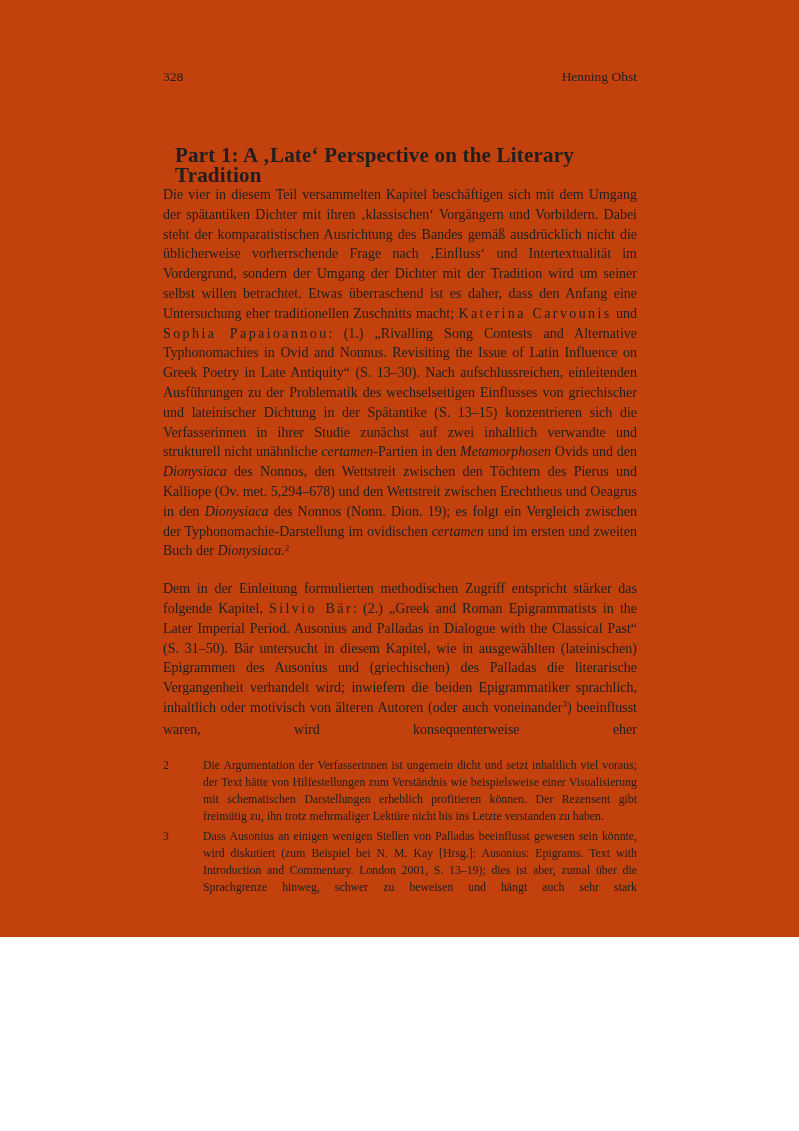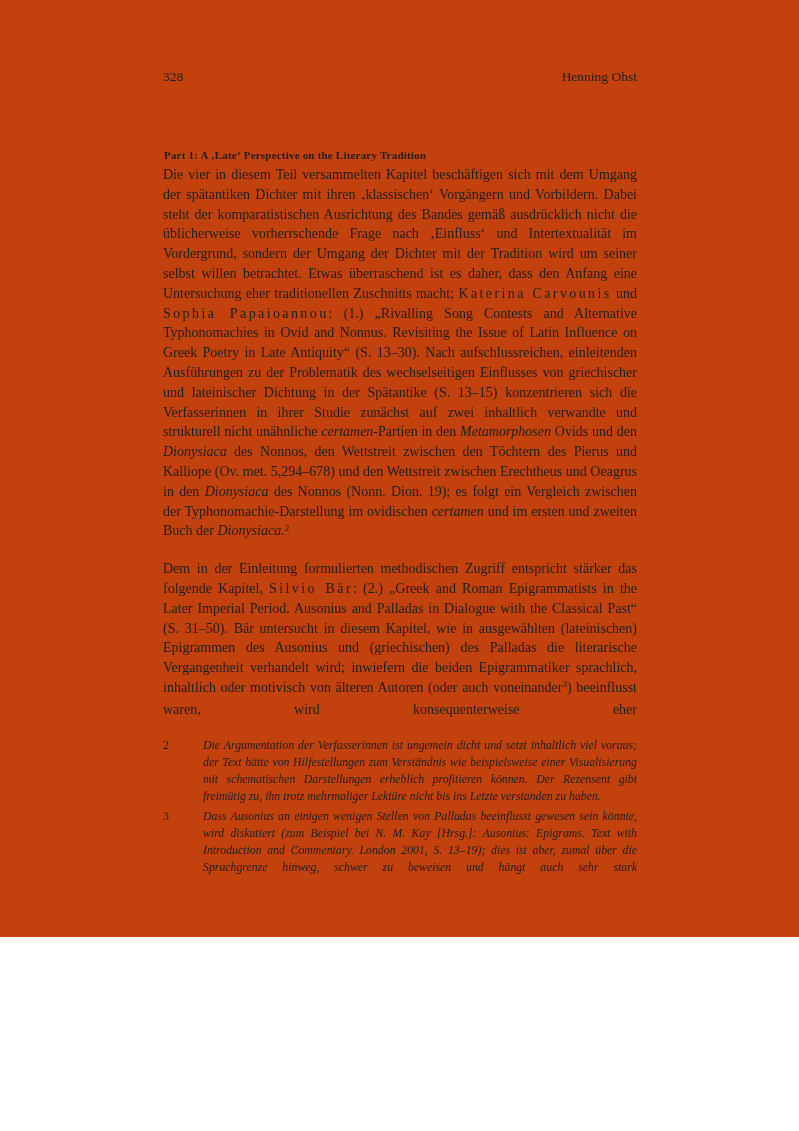--- a/index.html
+++ b/index.html
@@ -32,22 +32,22 @@
     position: absolute;
     left: 0;
     top: 0;
   }
   .running-head {
     display: block;
     text-align: right;
     width: 100%;
   }
   .section-heading {
-    margin: 60px 0 0 1px;
-    font-size: 11px;
+    margin: 60px 0 0 12px;
+    font-size: 21px;
     line-height: 20px;
     font-weight: bold;
     letter-spacing: 0.2px;
   }
   .body-paragraph {
     margin: 0;
     font-size: 14px;
     line-height: 19.8px;
     text-align: justify;
   }
@@ -75,21 +75,20 @@
   }
   .footnote + .footnote {
     margin-top: 3px;
   }
   .footnote-marker {
     flex: 0 0 40px;
   }
   .footnote-text {
     flex: 1;
     text-align: justify;
-    font-style: italic;
   }
   .footnote-text.continued {
     text-align-last: justify;
   }
 </style>
 </head>
 <body>
 
 <div class="page">
   <div class="text-column">

